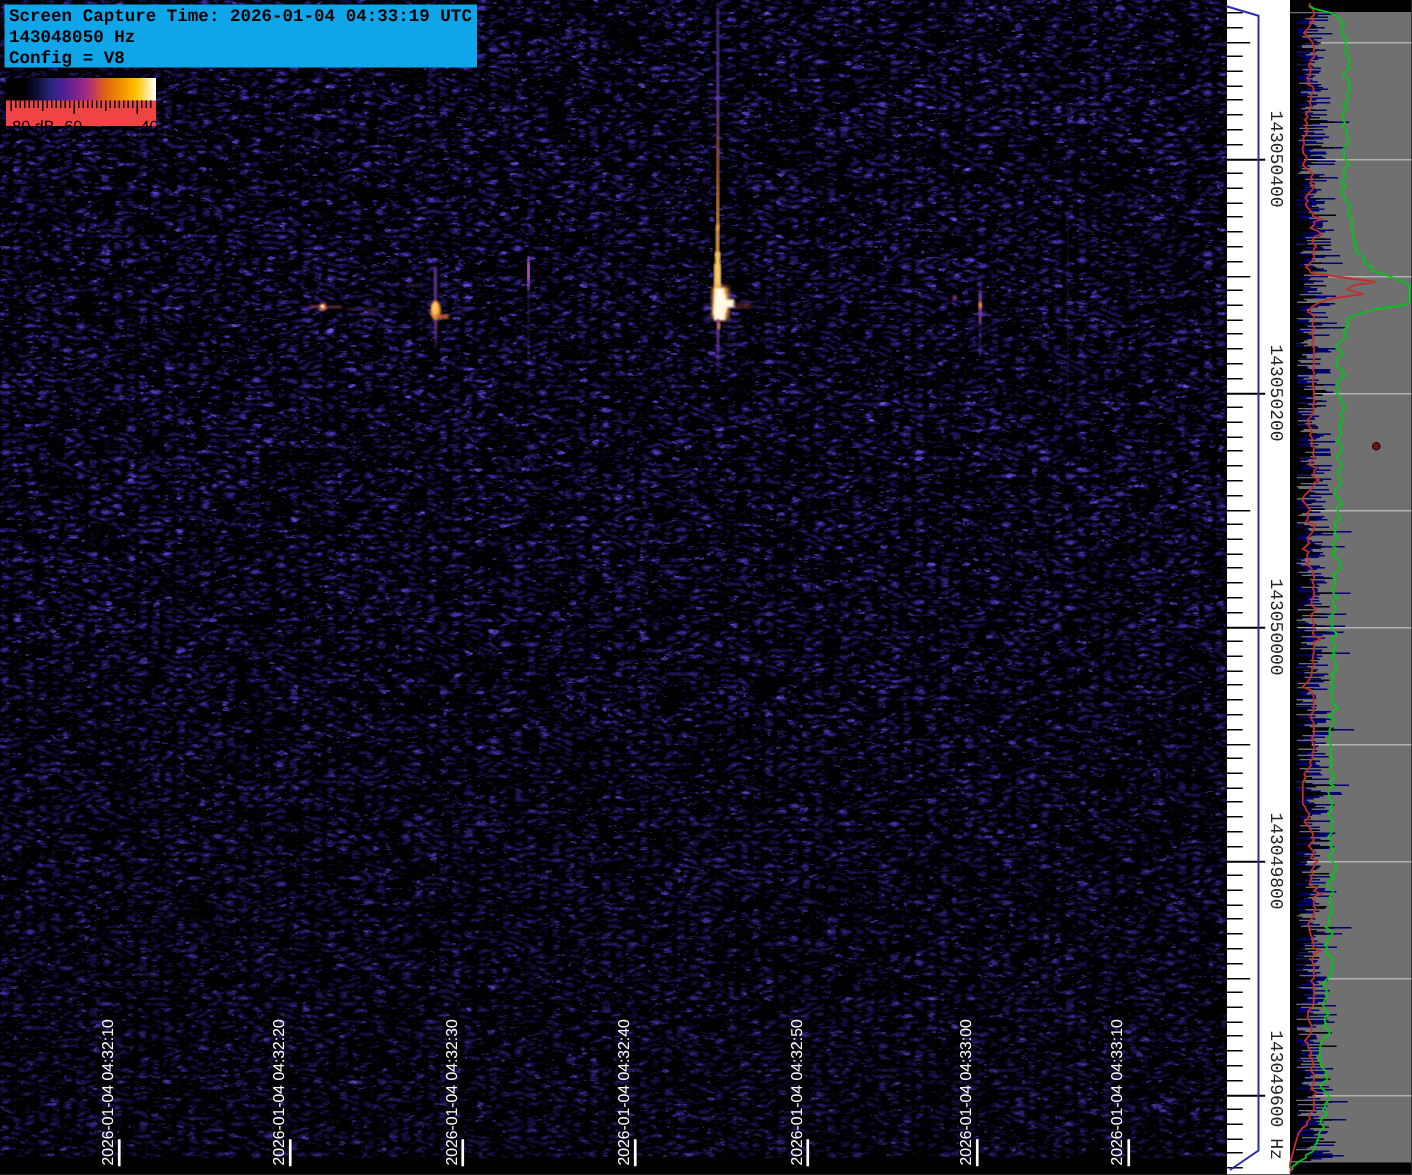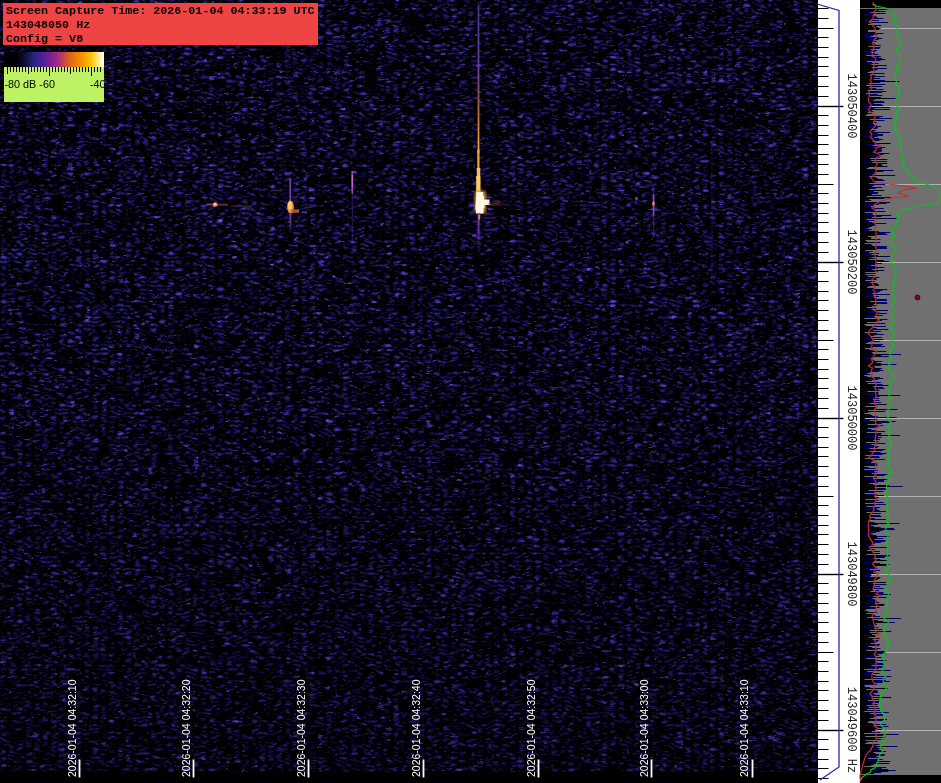--- a/index.html
+++ b/index.html
@@ -1,16 +1,16 @@
 <!DOCTYPE html>
 <html><head><meta charset="utf-8">
 <style>
 html,body{margin:0;padding:0;background:#000;width:941px;height:783px;overflow:hidden;position:relative;font-family:"Liberation Sans",sans-serif}
-#info{position:absolute;left:3px;top:3px;width:312px;height:41px;background:#ef4444;color:#000;font-family:"Liberation Mono",monospace;font-weight:bold;font-size:11.7px;line-height:14px;padding:1px 0 0 3px;white-space:pre}
-#cscale{position:absolute;left:4px;top:52px;width:100px;height:50px;background:#bef264}
+#info{position:absolute;left:3px;top:3px;width:312px;height:41px;background:#0ea5e9;color:#000;font-family:"Liberation Mono",monospace;font-weight:bold;font-size:11.7px;line-height:14px;padding:1px 0 0 3px;white-space:pre}
+#cscale{position:absolute;left:4px;top:52px;width:100px;height:32px;background:#ef4444}
 #cbar{position:absolute;left:0;top:0;width:100px;height:15px;background:linear-gradient(90deg,#000 0%,#000 12%,#0d0d35 20%,#26267e 30%,#4c2098 38%,#79218f 46%,#a02887 53%,#bc3a60 58%,#da5a20 64%,#ea7d04 72%,#f69e00 80%,#fec301 87%,#ffe26e 93%,#fff6c8 97%,#fff 100%)}
 </style></head>
 <body>
 <svg width="941" height="783" style="position:absolute;left:0;top:0">
 <defs>
 <filter id="nz" x="0" y="0" width="100%" height="100%">
   <feTurbulence type="turbulence" baseFrequency="0.12 0.25" numOctaves="2" seed="7" stitchTiles="stitch"></feTurbulence>
   <feColorMatrix type="matrix" values="0 0 0 0 0  0 0 0 0 0  1 0 0 0 0  0 0 0 0 1"></feColorMatrix>
   <feComponentTransfer>
           <feFuncB type="table" tableValues="0 0 0.08 0.42 0.85"></feFuncB>

